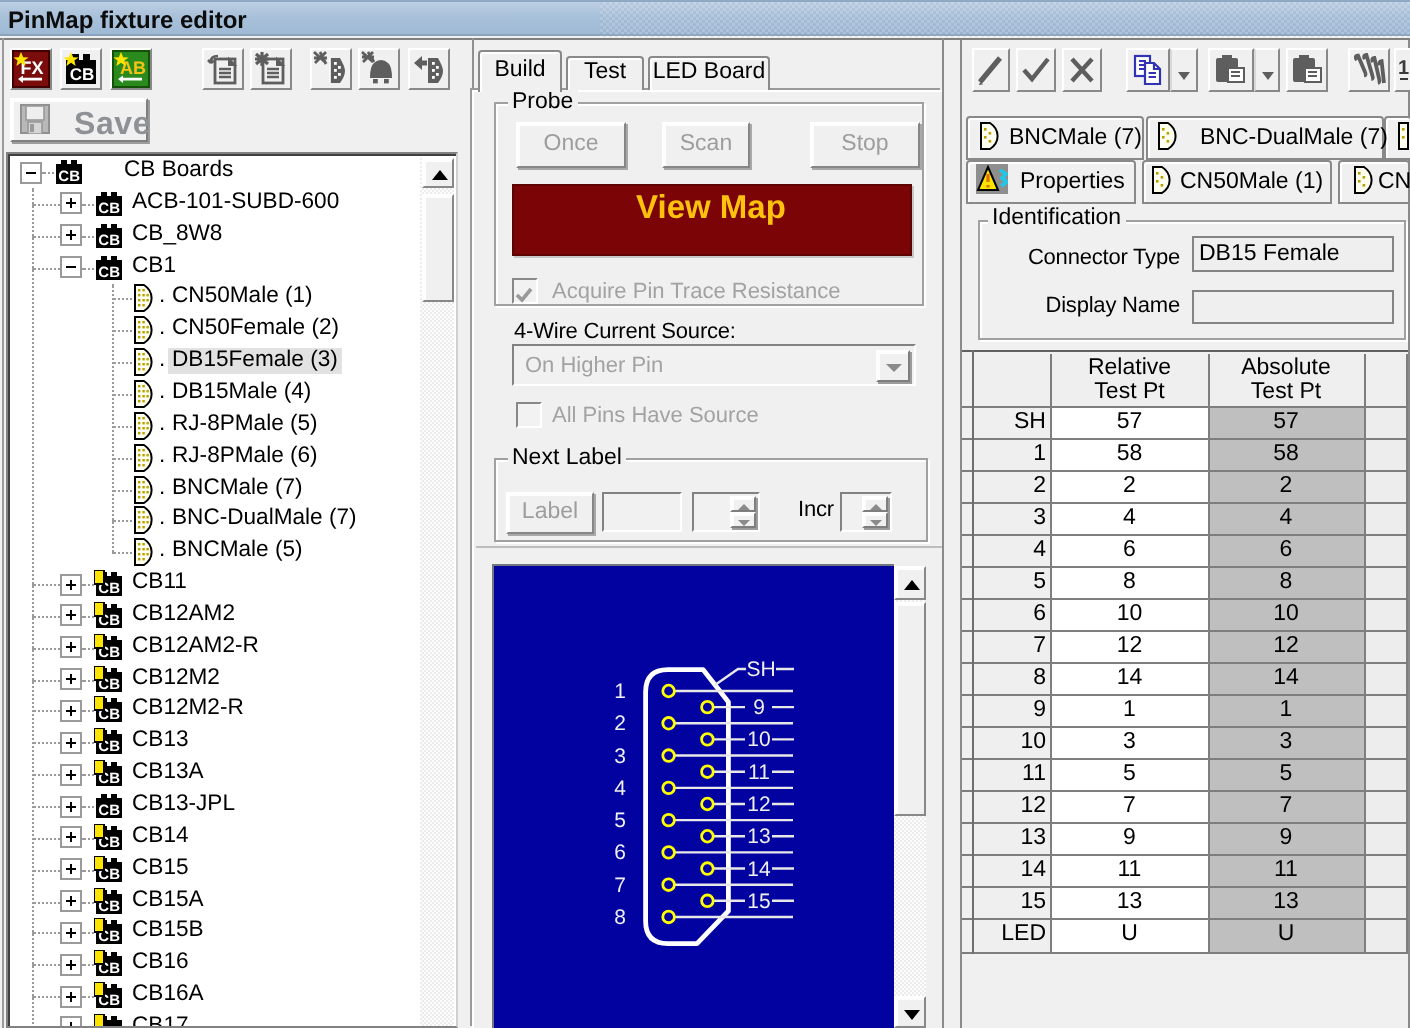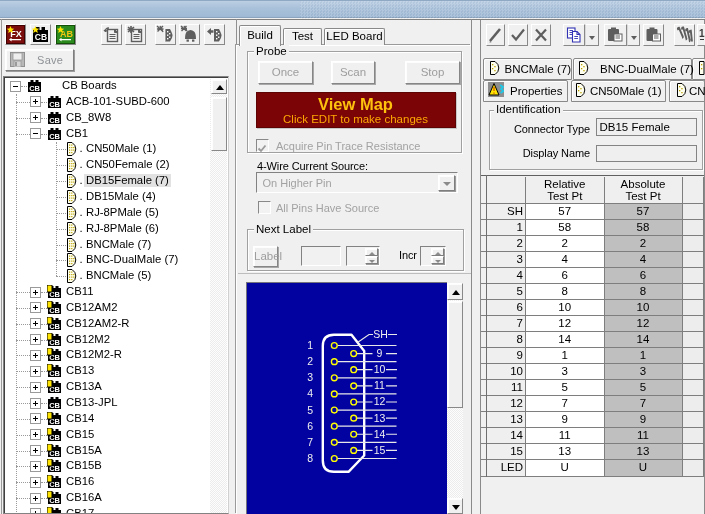--- a/index.html
+++ b/index.html
@@ -74,20 +74,21 @@
 .wc { background:#fff; }
 .gc { background:#bfbfbf; }
 .ec { background:#ededed; }
 .thead { position:absolute; background:#efefef; border-right:1px solid #7e7e7e;
   border-bottom:1px solid #7e7e7e; font-size:11.5px; font-weight:normal; color:#000;
   text-align:center; line-height:12.5px; padding-top:1.5px; padding-top:1px; }
 </style></head>
 <body>
 <div id="title">
     <div class="abs" style="left:300px;top:0;width:405px;height:18px;background:repeating-conic-gradient(rgba(255,255,255,0.13) 0% 25%, rgba(0,0,0,0.02) 0% 50%);background-size:3px 3px"></div>
+    <span>PinMap fixture editor</span>
   </div>
 <div class="abs" style="left:0;top:18.5px;width:705px;height:1.5px;background:#808080"></div>
 <div class="abs" style="left:0.5px;top:19px;width:1px;height:495px;background:#9a9a9a"></div>
 
 <div class="tbtn" style="left:5px">
   <svg width="19" height="19" viewBox="0 0 19 19">
     <rect x="0.5" y="0.5" width="18" height="18" fill="#7b0c0c" stroke="#400000"></rect>
     <text x="10" y="12" font-size="9" font-weight="bold" fill="#fff" text-anchor="middle" font-family="Liberation Sans">FX</text>
     <path d="M3 14.5 L5.5 12.7 L5.5 13.9 L15 13.9 L15 15.3 L5.5 15.3 L5.5 16.5 Z" fill="#fff"></path>
     <path d="M4.5 1 L5.6 3.6 L8.3 3.8 L6.2 5.3 L6.8 8 L4.5 6.4 L2.2 8 L2.8 5.3 L0.7 3.8 L3.4 3.6 Z" fill="#ffe400"></path>
@@ -161,21 +162,21 @@
   </svg>
 </div>
 
 <div class="abs raised" style="left:5px;top:49px;width:69px;height:21.5px">
   <svg class="abs" style="left:4px;top:2px" width="15" height="15" viewBox="0 0 15 15">
     <rect x="0.5" y="0.5" width="14" height="14" fill="#b8b8b8" stroke="#909090"></rect>
     <rect x="3" y="1" width="9" height="7" fill="#eee" stroke="#999" stroke-width="0.8"></rect>
     <rect x="4" y="9" width="7" height="6" fill="#d5d5d5" stroke="#999" stroke-width="0.8"></rect>
     <rect x="5" y="10" width="2" height="4" fill="#9a9a9a"></rect>
   </svg>
-  <div class="abs" style="left:31px;top:4px;font-size:11px;font-weight:normal;color:#8e9296;letter-spacing:0.3px">Save</div>
+  <div class="abs" style="left:31px;top:4px;font-size:16px;font-weight:bold;color:#8e9296;letter-spacing:0.3px">Save</div>
 </div>
 
 <div id="tree">
 <div id="treec">
 <div class="dot-v" style="left:15.5px;top:94px;height:419.95000000000005px"></div>
       <div class="dot-h" style="left:16px;top:101.85px;width:14px"></div>
       <div class="dot-h" style="left:16px;top:117.7px;width:14px"></div>
       <div class="dot-h" style="left:16px;top:133.55px;width:14px"></div>
       <div class="dot-h" style="left:16px;top:292.04999999999995px;width:14px"></div>
       <div class="dot-h" style="left:16px;top:307.9px;width:14px"></div>
@@ -283,21 +284,21 @@
             <rect x="5.2" y="5" width="1.2" height="1.2"></rect>
             <rect x="7.2" y="5" width="1.2" height="1.2"></rect>
             <rect x="3" y="7.5" width="1.2" height="1.2"></rect>
             <rect x="5.2" y="7.5" width="1.2" height="1.2"></rect>
             <rect x="7.2" y="7.5" width="1.2" height="1.2"></rect>
             <rect x="3" y="10" width="1.2" height="1.2"></rect>
             <rect x="5.2" y="10" width="1.2" height="1.2"></rect>
           </g>
         </svg></div>
       <div class="trow" style="left:77.5px;top:173.6px">.</div>
-      <div class="trow sel" style="left:84px;top:173.6px">DB15Female (7)</div>
+      <div class="trow sel" style="left:84px;top:173.6px">DB15Female (3)</div>
 <div class="cbic" style="left:66px;top:189.95px"><svg width="11" height="14" viewBox="0 0 11 14">
           <path d="M1.5 0.5 L6 0.5 Q9.8 3 9.8 7 Q9.8 11 6 13.5 L1.5 13.5 Z" fill="#fffff0" stroke="#000" stroke-width="1"></path>
           <g fill="#b8a000">
             <rect x="3" y="2.5" width="1.2" height="1.2"></rect>
             <rect x="5.2" y="2.5" width="1.2" height="1.2"></rect>
             <rect x="3" y="5" width="1.2" height="1.2"></rect>
             <rect x="5.2" y="5" width="1.2" height="1.2"></rect>
             <rect x="7.2" y="5" width="1.2" height="1.2"></rect>
             <rect x="3" y="7.5" width="1.2" height="1.2"></rect>
             <rect x="5.2" y="7.5" width="1.2" height="1.2"></rect>
@@ -574,41 +575,40 @@
 <div class="tab" style="left:283px;top:28px;width:39px;height:16.5px;line-height:15px">Test</div>
 <div class="tab" style="left:324px;top:28px;width:61px;height:16.5px;line-height:15px">LED Board</div>
 
 <div class="grp" style="left:247px;top:51px;width:215px;height:102px"></div>
 <div class="grp-lbl" style="left:254px;top:45px">Probe</div>
 <div class="dbtn" style="left:258px;top:60.5px;width:55px;height:23px;line-height:21px">Once</div>
 <div class="dbtn" style="left:331px;top:60.5px;width:44px;height:23px;line-height:21px">Scan</div>
 <div class="dbtn" style="left:405px;top:60.5px;width:55px;height:23px;line-height:21px">Stop</div>
 <div class="abs" style="left:255.5px;top:91.5px;width:200px;height:36px;background:#7a0406;border:1px solid #5e0303;box-shadow:1px 1px 0 #c8c8c8">
   <div style="text-align:center;font-size:16.5px;font-weight:bold;color:#fec20e;margin-top:2px">View Map</div>
-  <div style="text-align:center;font-size:11.5px;color:#fda805;margin-top:-1px">Click EDIT to make changes</div>
 </div>
 <div class="cbx" style="left:256px;top:139px">
   <svg width="10" height="10" viewBox="0 0 10 10">
       <path d="M1.5 4.5 L4 7 L8.5 1.5" fill="none" stroke="#9a9a9a" stroke-width="1.8"></path>
     </svg>
 </div>
 <div class="dlbl" style="left:276px;top:140px">Acquire Pin Trace Resistance</div>
 <div class="blbl" style="left:257px;top:160px">4-Wire Current Source:</div>
 <div class="abs sunken" style="left:255.5px;top:172px;width:202px;height:21px;background:#f1f1f1">
   <div class="dlbl" style="left:6px;top:3.5px">On Higher Pin</div>
   <div class="abs raised" style="right:1.5px;top:1.5px;width:17px;height:16px">
     <div class="arr" style="left:4px;top:6px;border-left:4px solid transparent;border-right:4px solid transparent;border-top:4px solid #8a8a8a"></div>
   </div>
 </div>
 <div class="cbx" style="left:258px;top:201px"></div>
 <div class="dlbl" style="left:276px;top:202px">All Pins Have Source</div>
 
 <div class="grp" style="left:247px;top:228.5px;width:217px;height:42px"></div>
 <div class="grp-lbl" style="left:254px;top:222.5px">Next Label</div>
-<div class="dbtn" style="left:253px;top:246px;width:25px;height:21px;line-height:19px">Label</div>
+<div class="dbtn" style="left:253px;top:246px;width:44px;height:21px;line-height:19px">Label</div>
 <div class="abs sunken" style="left:301px;top:246px;width:40px;height:20px;background:#f1f1f1"></div>
 <div class="abs sunken" style="left:346px;top:246px;width:34px;height:20px;background:#f1f1f1">
   <div class="abs raised" style="right:1px;top:1px;width:13px;height:8px">
       <div class="arr" style="left:3px;top:2.5px;border-left:3px solid transparent;border-right:3px solid transparent;border-bottom:3px solid #8a8a8a"></div>
     </div>
   <div class="abs raised" style="right:1px;bottom:1px;width:13px;height:8px">
       <div class="arr" style="left:3px;top:2.5px;border-left:3px solid transparent;border-right:3px solid transparent;border-top:3px solid #8a8a8a"></div>
     </div>
 </div>
 <div class="blbl" style="left:399px;top:249px">Incr</div>

